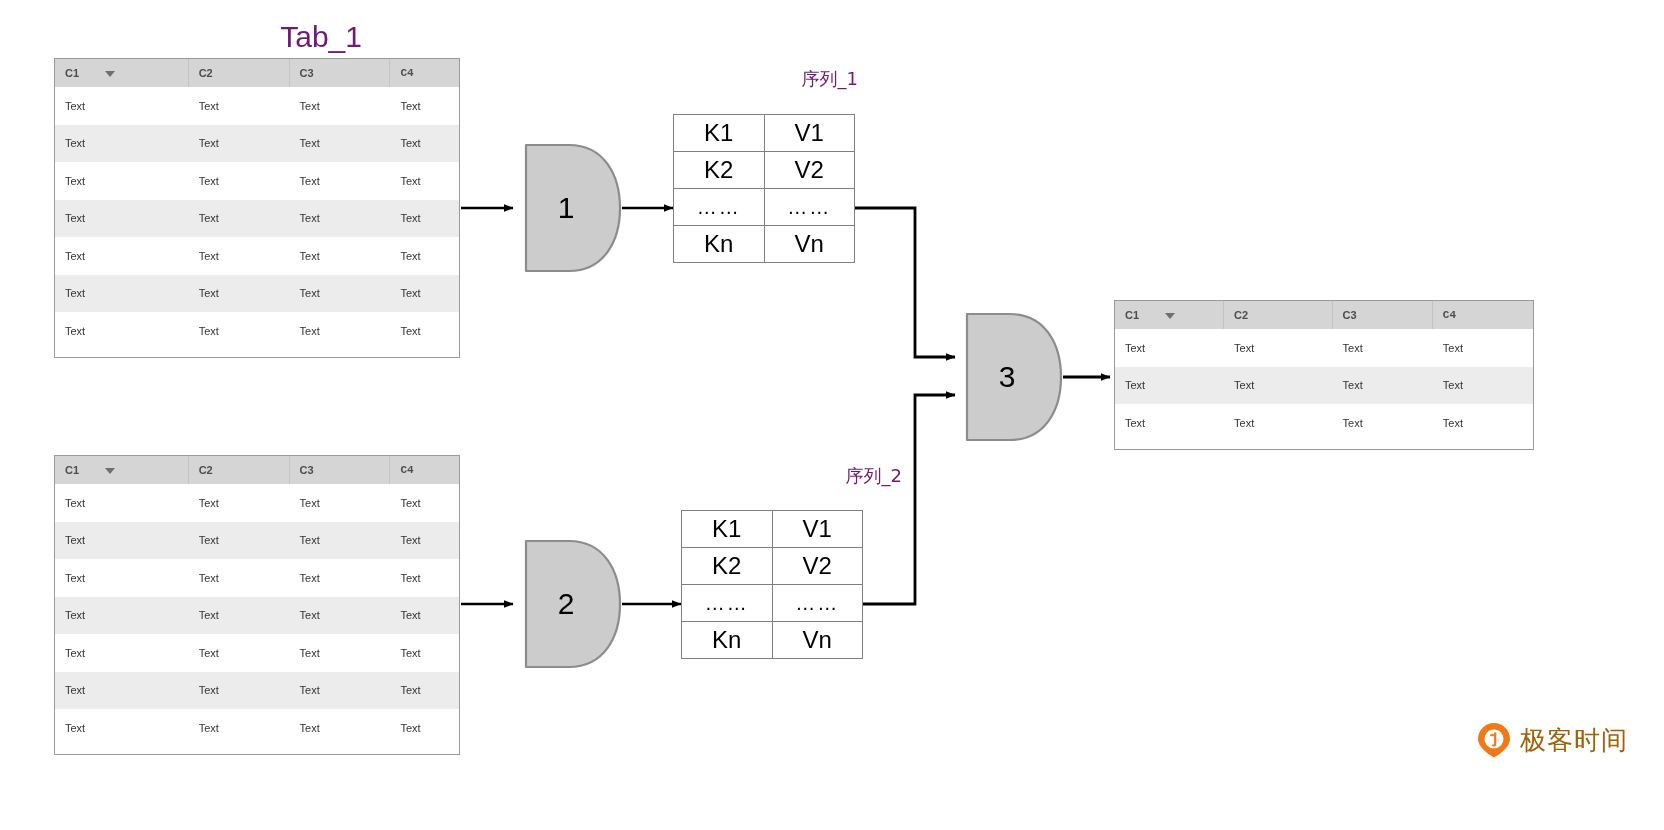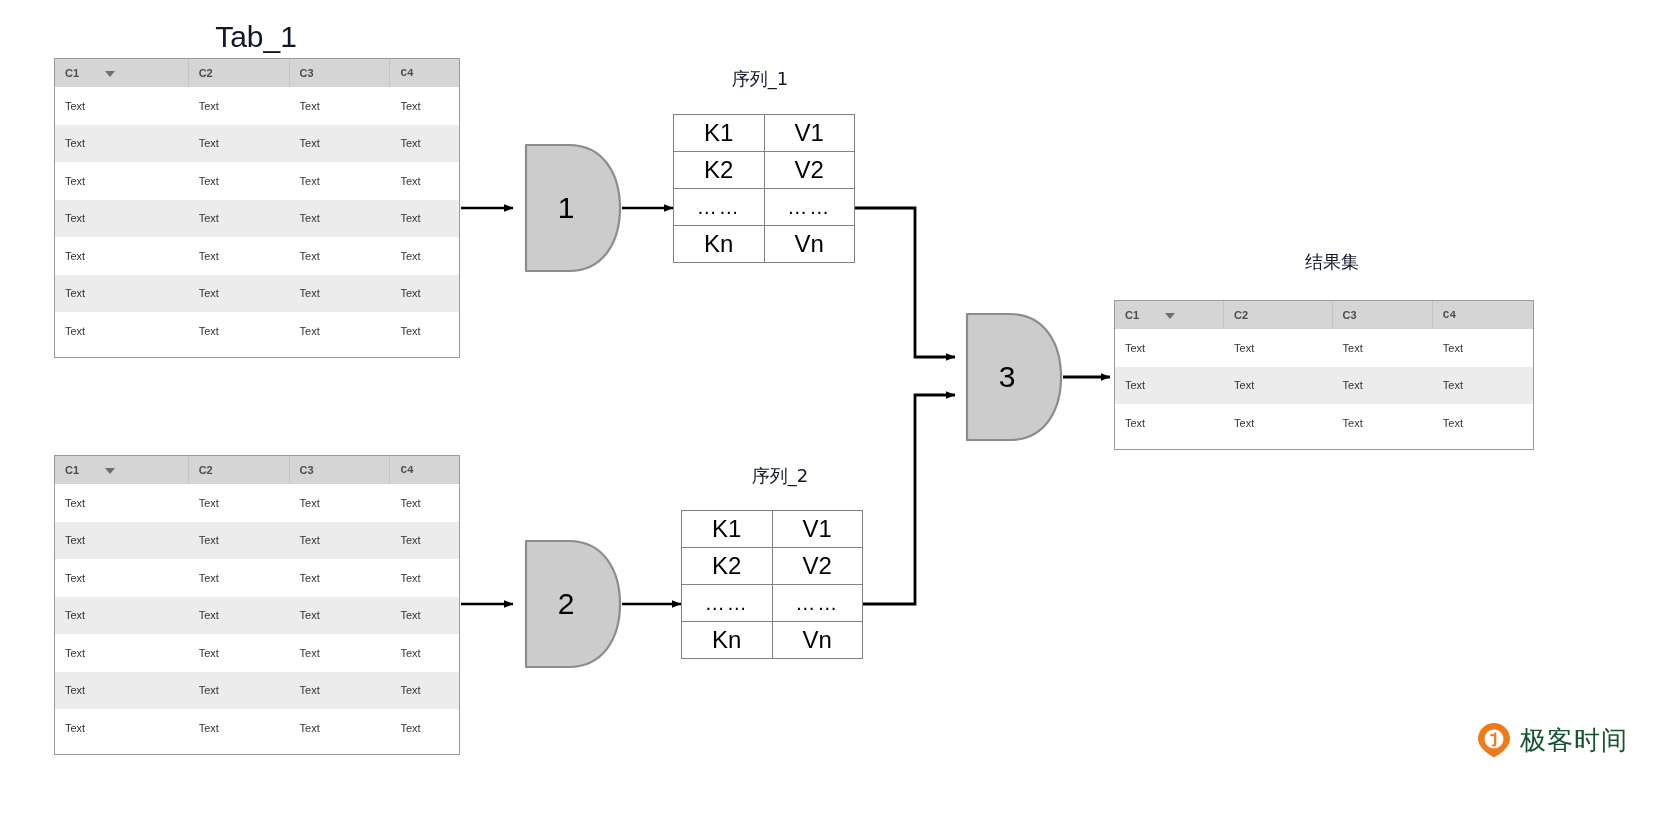--- a/index.html
+++ b/index.html
@@ -15,22 +15,22 @@
     width: 1664px;
     height: 830px;
     background: #ffffff;
     overflow: hidden;
   }
 
   
   .caption {
     position: absolute;
     font-size: 30px;
-    color: #0f172a;
-    text-align: center;
+    color: #701a75;
+    text-align: right;
     white-space: nowrap;
     line-height: 1;
   }
   .caption-cn {
     font-family: "DejaVu Sans", sans-serif;
     font-size: 18px;
   }
 
   
   .dtable {
@@ -134,21 +134,21 @@
   
   .watermark {
     position: absolute;
     display: flex;
     align-items: center;
     gap: 9px;
   }
   .wm-text {
     font-family: "DejaVu Sans", sans-serif;
     font-size: 26px;
-    color: #14532d;
+    color: #a16207;
     letter-spacing: 1px;
     white-space: nowrap;
   }
 </style>
 </head>
 <body>
 
 <div id="canvas">
 
   <svg id="connectors" viewBox="0 0 1664 830" xmlns="http://www.w3.org/2000/svg">
@@ -338,21 +338,21 @@
     </table>
   </div>
 
   <div class="dshape" style="left:524px; top:539px; width:98px; height:130px;">
     <svg width="98" height="130" viewBox="0 0 98 130" xmlns="http://www.w3.org/2000/svg">
       <path d="M2,2 L45,2 C80,2 96,32 96,65 C96,98 80,128 45,128 L2,128 Z" fill="#cccccc" stroke="#8c8c8c" stroke-width="2.2" stroke-linejoin="round"></path>
     </svg>
     <div class="num">2</div>
   </div>
 
-  <div class="caption caption-cn" style="left:682px; top:467px; width:196px;">序列_2</div>
+  <div class="caption caption-cn" style="left:706px; top:467px; width:196px;">序列_2</div>
 
   <table class="kvtable" style="left:681px; top:510px; width:182px;">
     <tbody>
       <tr>
         <td style="width:91px">K1</td>
         <td style="width:91px">V1</td>
       </tr>
       <tr>
         <td>K2</td>
         <td>V2</td>
@@ -368,21 +368,20 @@
     </tbody>
   </table>
 
   <div class="dshape" style="left:965px; top:312px; width:98px; height:130px;">
     <svg width="98" height="130" viewBox="0 0 98 130" xmlns="http://www.w3.org/2000/svg">
       <path d="M2,2 L45,2 C80,2 96,32 96,65 C96,98 80,128 45,128 L2,128 Z" fill="#cccccc" stroke="#8c8c8c" stroke-width="2.2" stroke-linejoin="round"></path>
     </svg>
     <div class="num">3</div>
   </div>
 
-  <div class="caption caption-cn" style="left:1220px; top:253px; width:224px;">结果集</div>
 
   <div class="dtable result" style="left:1114px; top:300px; width:420px; height:150px;">
     <table>
       <colgroup>
           <col style="width:26%">
           <col style="width:26%">
           <col style="width:24%">
           <col style="width:24%">
         </colgroup>
       <thead>

